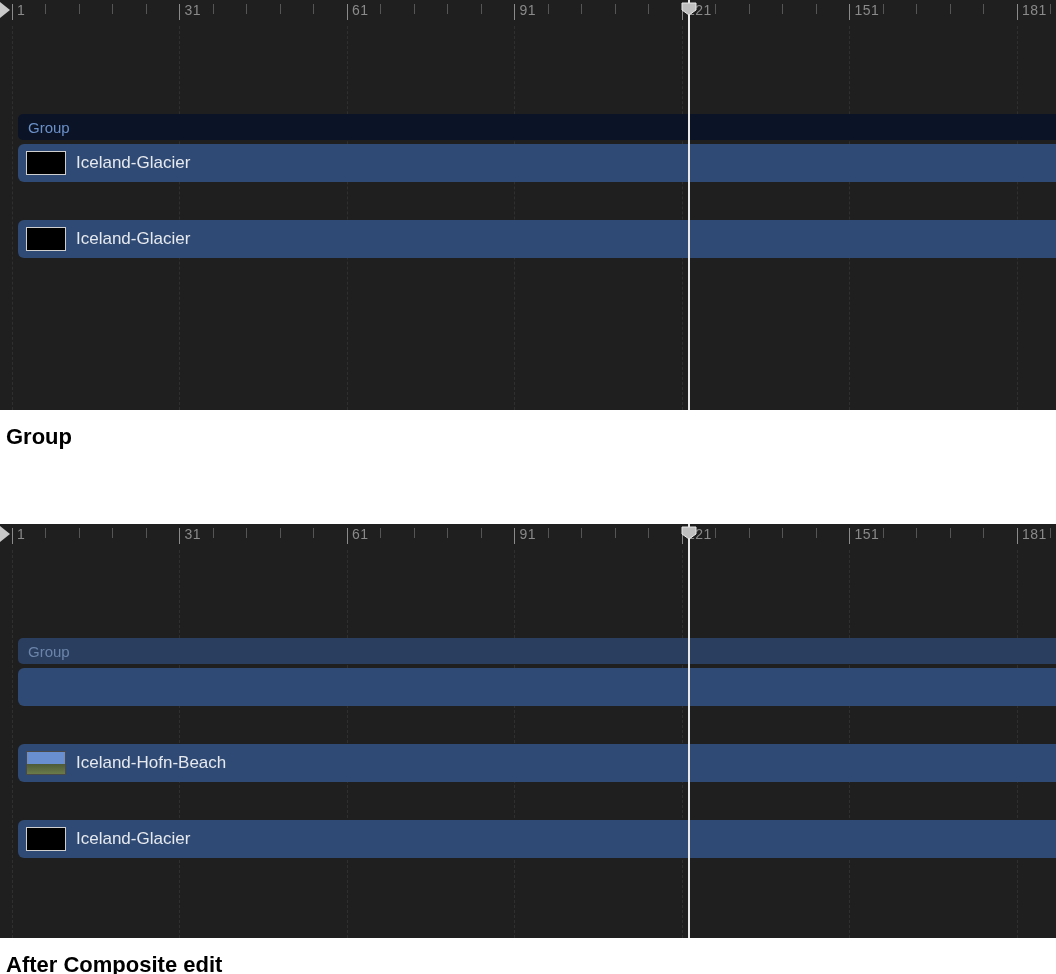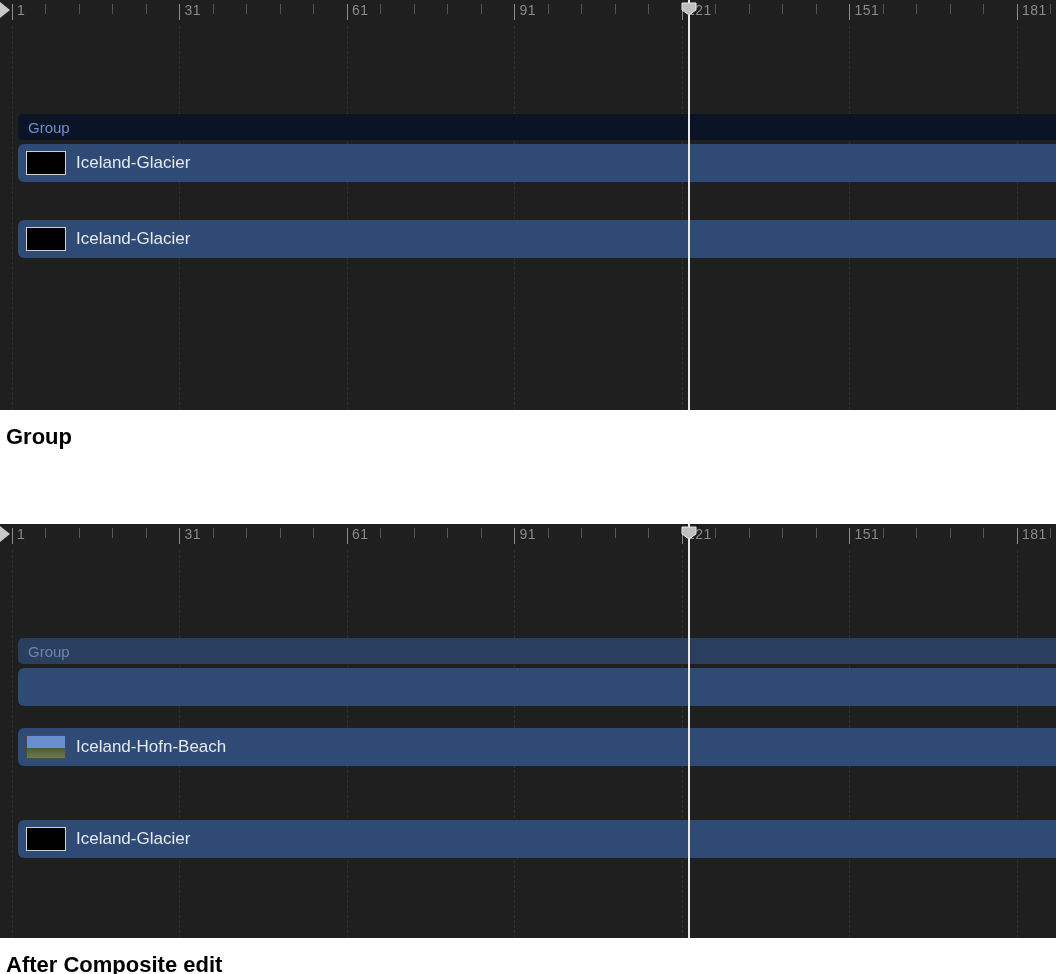--- a/index.html
+++ b/index.html
@@ -272,21 +272,21 @@
       <svg width="16" height="14" viewBox="0 0 16 14">
         <path d="M1 1 H15 V8 L8 13 L1 8 Z" fill="#bfbfbf" stroke="#e9e9e9" stroke-width="1"></path>
       </svg>
     </div>
   </div>
 
   <div class="group-header normal" style="top:114px">
     <span>Group</span>
   </div>
   <div class="clip empty" style="top:144px"></div>
-  <div class="clip" style="top:204px">
+  <div class="clip" style="top:220px">
     <div class="thumb image"></div>
     <span>Iceland-Hofn-Beach</span>
   </div>
   <div class="clip" style="top:296px">
     <div class="thumb"></div>
     <span>Iceland-Glacier</span>
   </div>
 </div>
 <div class="caption">After Composite edit</div>
 

